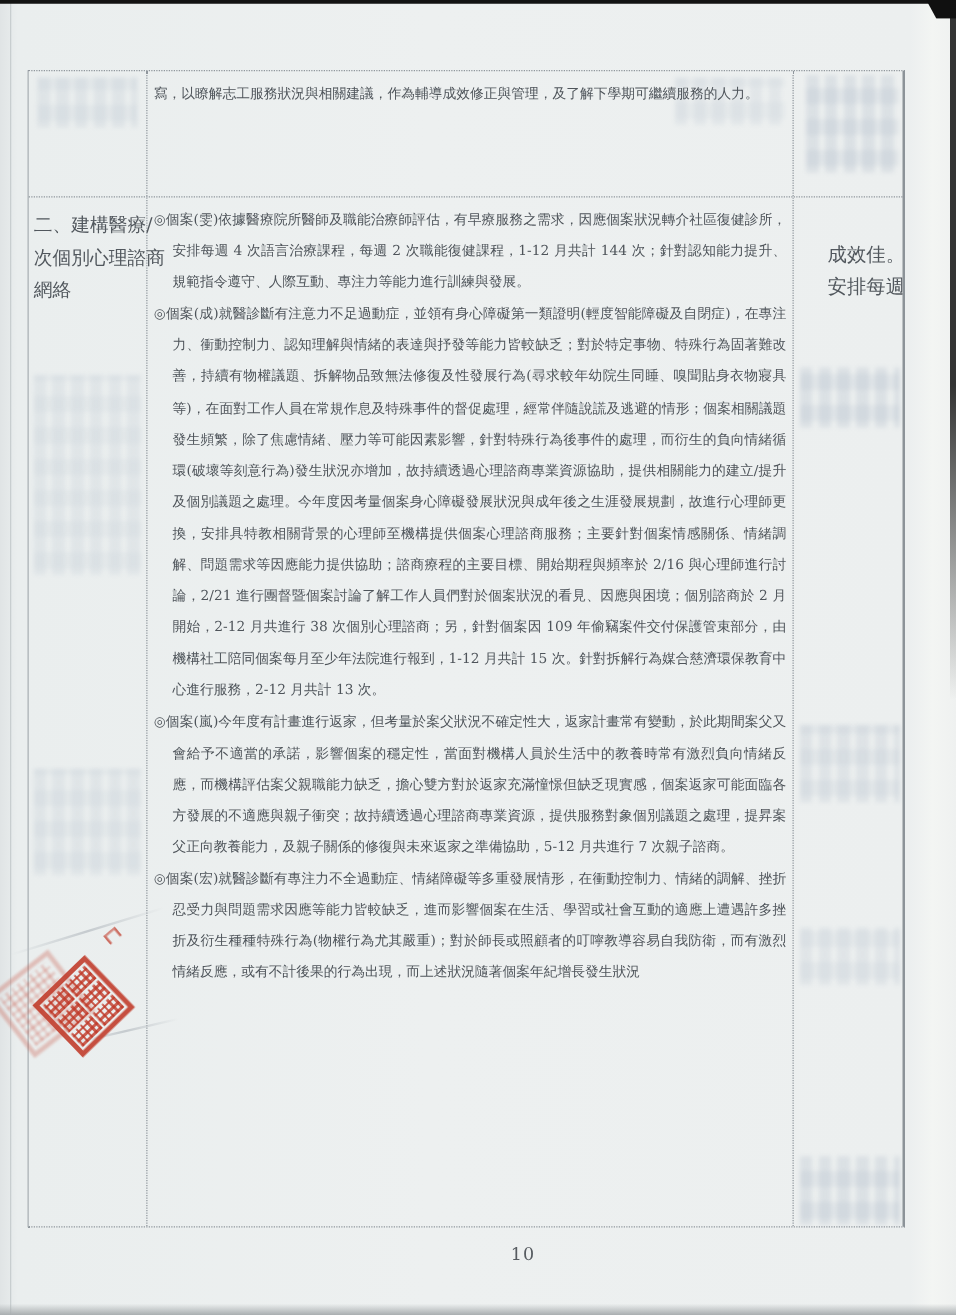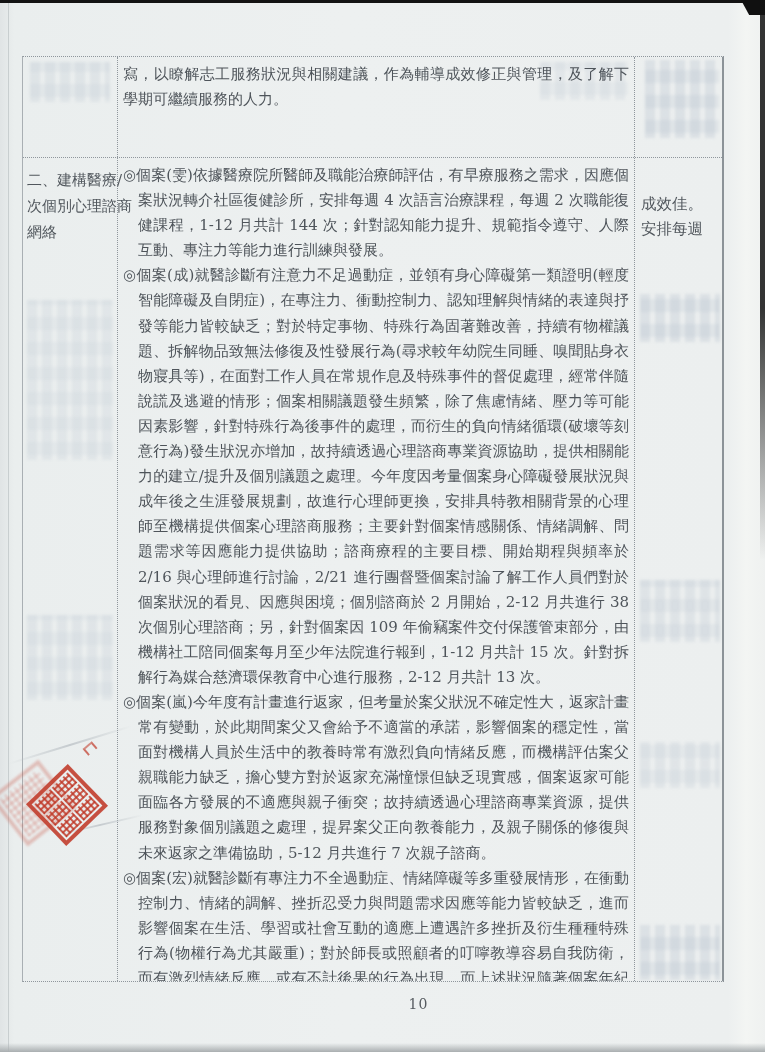--- a/index.html
+++ b/index.html
@@ -25,23 +25,23 @@
     border-top:1px dotted #8f969c;border-bottom:1px dotted #8f969c;
     border-left:1px solid #a9afb3;border-right:2px solid #8c9398;
     color:#4e545a;
   }
   .t-row{display:flex;box-sizing:border-box;}
   .t-row.first{height:101px;border-bottom:1px dotted #8f969c;flex:none;}
   .t-row.second{flex:1;overflow:hidden;}
   .cell{box-sizing:border-box;}
   .cell-cat{width:95px;flex:none;border-right:1px dotted #8f969c;padding:9px 1px 0 4px;font-size:15px;line-height:26px;color:#51575d;overflow:visible;}
   .cell-cat div{white-space:nowrap;}
-  .cell-main{flex:1;padding:5px 5px 0 5px;font-size:15px;line-height:25.1px;text-align:justify;overflow:hidden;}
+  .cell-main{flex:1;padding:5px 5px 0 5px;font-size:11px;line-height:25.1px;text-align:justify;overflow:hidden;}
   .cell-res{width:88px;flex:none;border-left:1px dotted #8f969c;padding:34px 2px 0 6px;font-size:15.5px;line-height:25px;color:#51575d;}
-  .cell-res div{white-space:nowrap;}
+  .cell-res div{white-space:nowrap;margin-left:21px;}
   .bullet{padding-left:15px;text-indent:-15px;}
 
   .page-num{position:absolute;left:0;top:996px;width:100%;text-align:center;font-size:14px;color:#565b60;letter-spacing:1px;padding-left:36px;}
 
   
   .smudge{
     position:absolute;filter:blur(1.7px);opacity:.5;pointer-events:none;
     background:
       repeating-linear-gradient(90deg, rgba(122,142,168,.30) 0 10px, rgba(122,142,168,0) 10px 15px),
       repeating-linear-gradient(0deg, rgba(122,142,168,0) 0 5px, rgba(122,142,168,.22) 5px 18px, rgba(122,142,168,0) 18px 25px);

